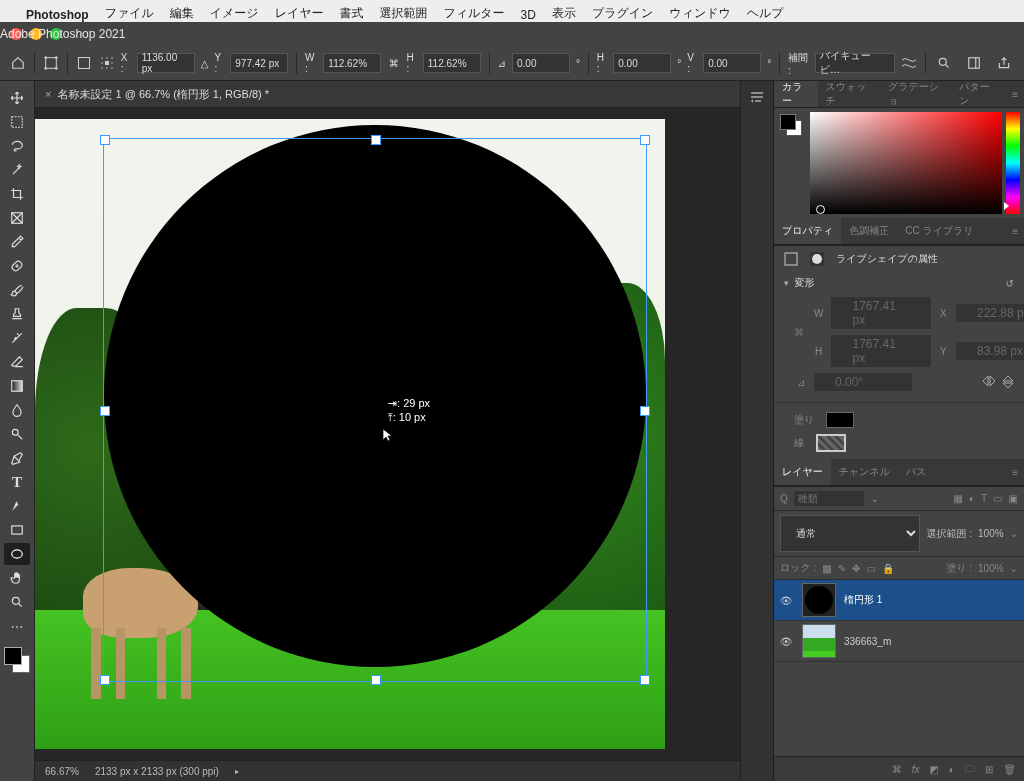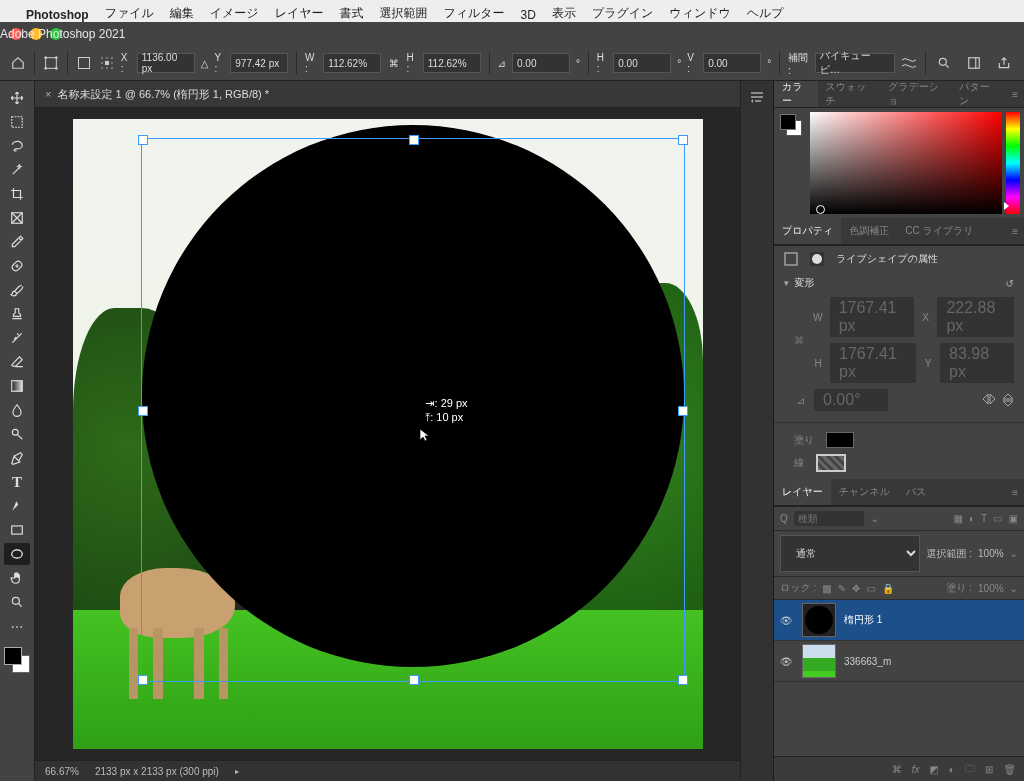--- a/index.html
+++ b/index.html
@@ -26,21 +26,21 @@
 .toolbar{width:34px;background:#434343;border-right:1px solid #222;display:flex;flex-direction:column;align-items:center;padding-top:6px;gap:2px}
 .toolbar .tool{width:26px;height:22px;display:flex;align-items:center;justify-content:center;color:#ddd;border-radius:2px;font-size:13px}
 .toolbar .tool.sel{background:#1f1f1f}
 .toolbar .swatch{margin-top:8px;position:relative;width:26px;height:26px}
 .toolbar .sw-fg{position:absolute;top:0;left:0;width:16px;height:16px;background:#000;border:1px solid #aaa}
 .toolbar .sw-bg{position:absolute;bottom:0;right:0;width:16px;height:16px;background:#fff;border:1px solid #666}
 
 .docarea{flex:1;background:#262626;display:flex;flex-direction:column;min-width:0}
 .doctabs{height:26px;display:flex;align-items:center;background:#383838;border-bottom:1px solid #222;padding-left:10px;font-size:11px;color:#ddd}
 .doctabs .close{margin-right:6px;color:#aaa}
-.canvas-wrap{flex:1;display:flex;align-items:center;justify-content:center;position:relative}
+.canvas-wrap{flex:1;display:flex;align-items:center;justify-content:flex-start;position:relative}
 .canvas{width:630px;height:630px;position:relative;overflow:hidden}
 .bg-img{position:absolute;inset:0}
 .sky{position:absolute;top:0;left:0;right:0;height:60%;background:linear-gradient(#f1f4ee,#eef3e8)}
 .bush-l{position:absolute;left:0;bottom:15%;width:22%;height:55%;background:radial-gradient(circle at 40% 40%,#2e6b1a,#1a4410);border-radius:30% 50% 20% 10%}
 .bush-r{position:absolute;right:0;bottom:12%;width:30%;height:62%;background:radial-gradient(circle at 50% 40%,#33851e,#185210);border-radius:50% 20% 10% 30%}
 .bush-m{position:absolute;left:40%;bottom:25%;width:25%;height:40%;background:radial-gradient(circle,#2f7a1b,#1a4a10);border-radius:50%}
 .grass{position:absolute;bottom:0;left:0;right:0;height:22%;background:linear-gradient(#45c222,#2fa015)}
 .deer{position:absolute;left:5%;bottom:8%;width:26%;height:32%}
 .deer-body{position:absolute;bottom:30%;left:10%;width:70%;height:35%;background:#c9a06f;border-radius:40% 50% 45% 35%}
 .deer-leg{position:absolute;bottom:0;width:6%;height:35%;background:#b89565}
@@ -69,21 +69,21 @@
 .color-field::after{content:"";position:absolute;bottom:0;left:6px;width:7px;height:7px;border:1px solid #fff;border-radius:50%}
 .hue{width:14px;margin:4px 4px 4px 4px;background:linear-gradient(to bottom,#f00,#ff0,#0f0,#0ff,#00f,#f0f,#f00);position:relative}
 .hue::after{content:"";position:absolute;bottom:4px;left:-2px;width:0;height:0;border-top:4px solid transparent;border-bottom:4px solid transparent;border-left:5px solid #fff}
 .props{background:#434343;border-top:1px solid #222}
 .props .hdr{padding:6px 10px;display:flex;align-items:center;gap:12px;color:#ddd;font-size:10px}
 .props .sect{padding:4px 10px;color:#ddd}
 .props .sect .tw{display:flex;align-items:center;gap:6px}
 .props .sect .tw::before{content:"▾";font-size:9px;color:#aaa}
 .props .row{display:flex;align-items:center;gap:6px;padding:3px 0;color:#888}
 .props .row .lbl{width:14px;text-align:center;font-size:10px}
-.props .row .val{background:#333;border:1px solid #333;padding:1px 8px;min-width:56px;color:#666;font-size:16px}
+.props .row .val{background:#333;border:1px solid #333;padding:1px 20px;min-width:56px;color:#666;font-size:12px}
 .props .reset{margin-left:auto;color:#aaa}
 .layers{flex:1;background:#434343;border-top:1px solid #222;display:flex;flex-direction:column;min-height:0}
 .layers .opts-row{display:flex;align-items:center;padding:4px 6px;gap:6px;border-bottom:1px solid #2b2b2b}
 .layers .opts-row .search{flex:1;background:#333;border:none;padding:2px 4px;color:#aaa;font-size:10px;width:50px}
 .layers .opts-row .mini{color:#888;font-size:10px}
 .layers .opts-row .gap{flex:1}
 .layers .bl-row{display:flex;align-items:center;padding:4px 6px;gap:6px;border-bottom:1px solid #2b2b2b}
 .layers .bl-row select{flex:1;background:#333;border:1px solid #555;color:#ddd;font-size:10px;padding:11px}
 .layers .bl-row .op{color:#bbb}
 .layers .lock-row{display:flex;align-items:center;padding:4px 6px;gap:6px;border-bottom:1px solid #2b2b2b;color:#888;font-size:10px}

